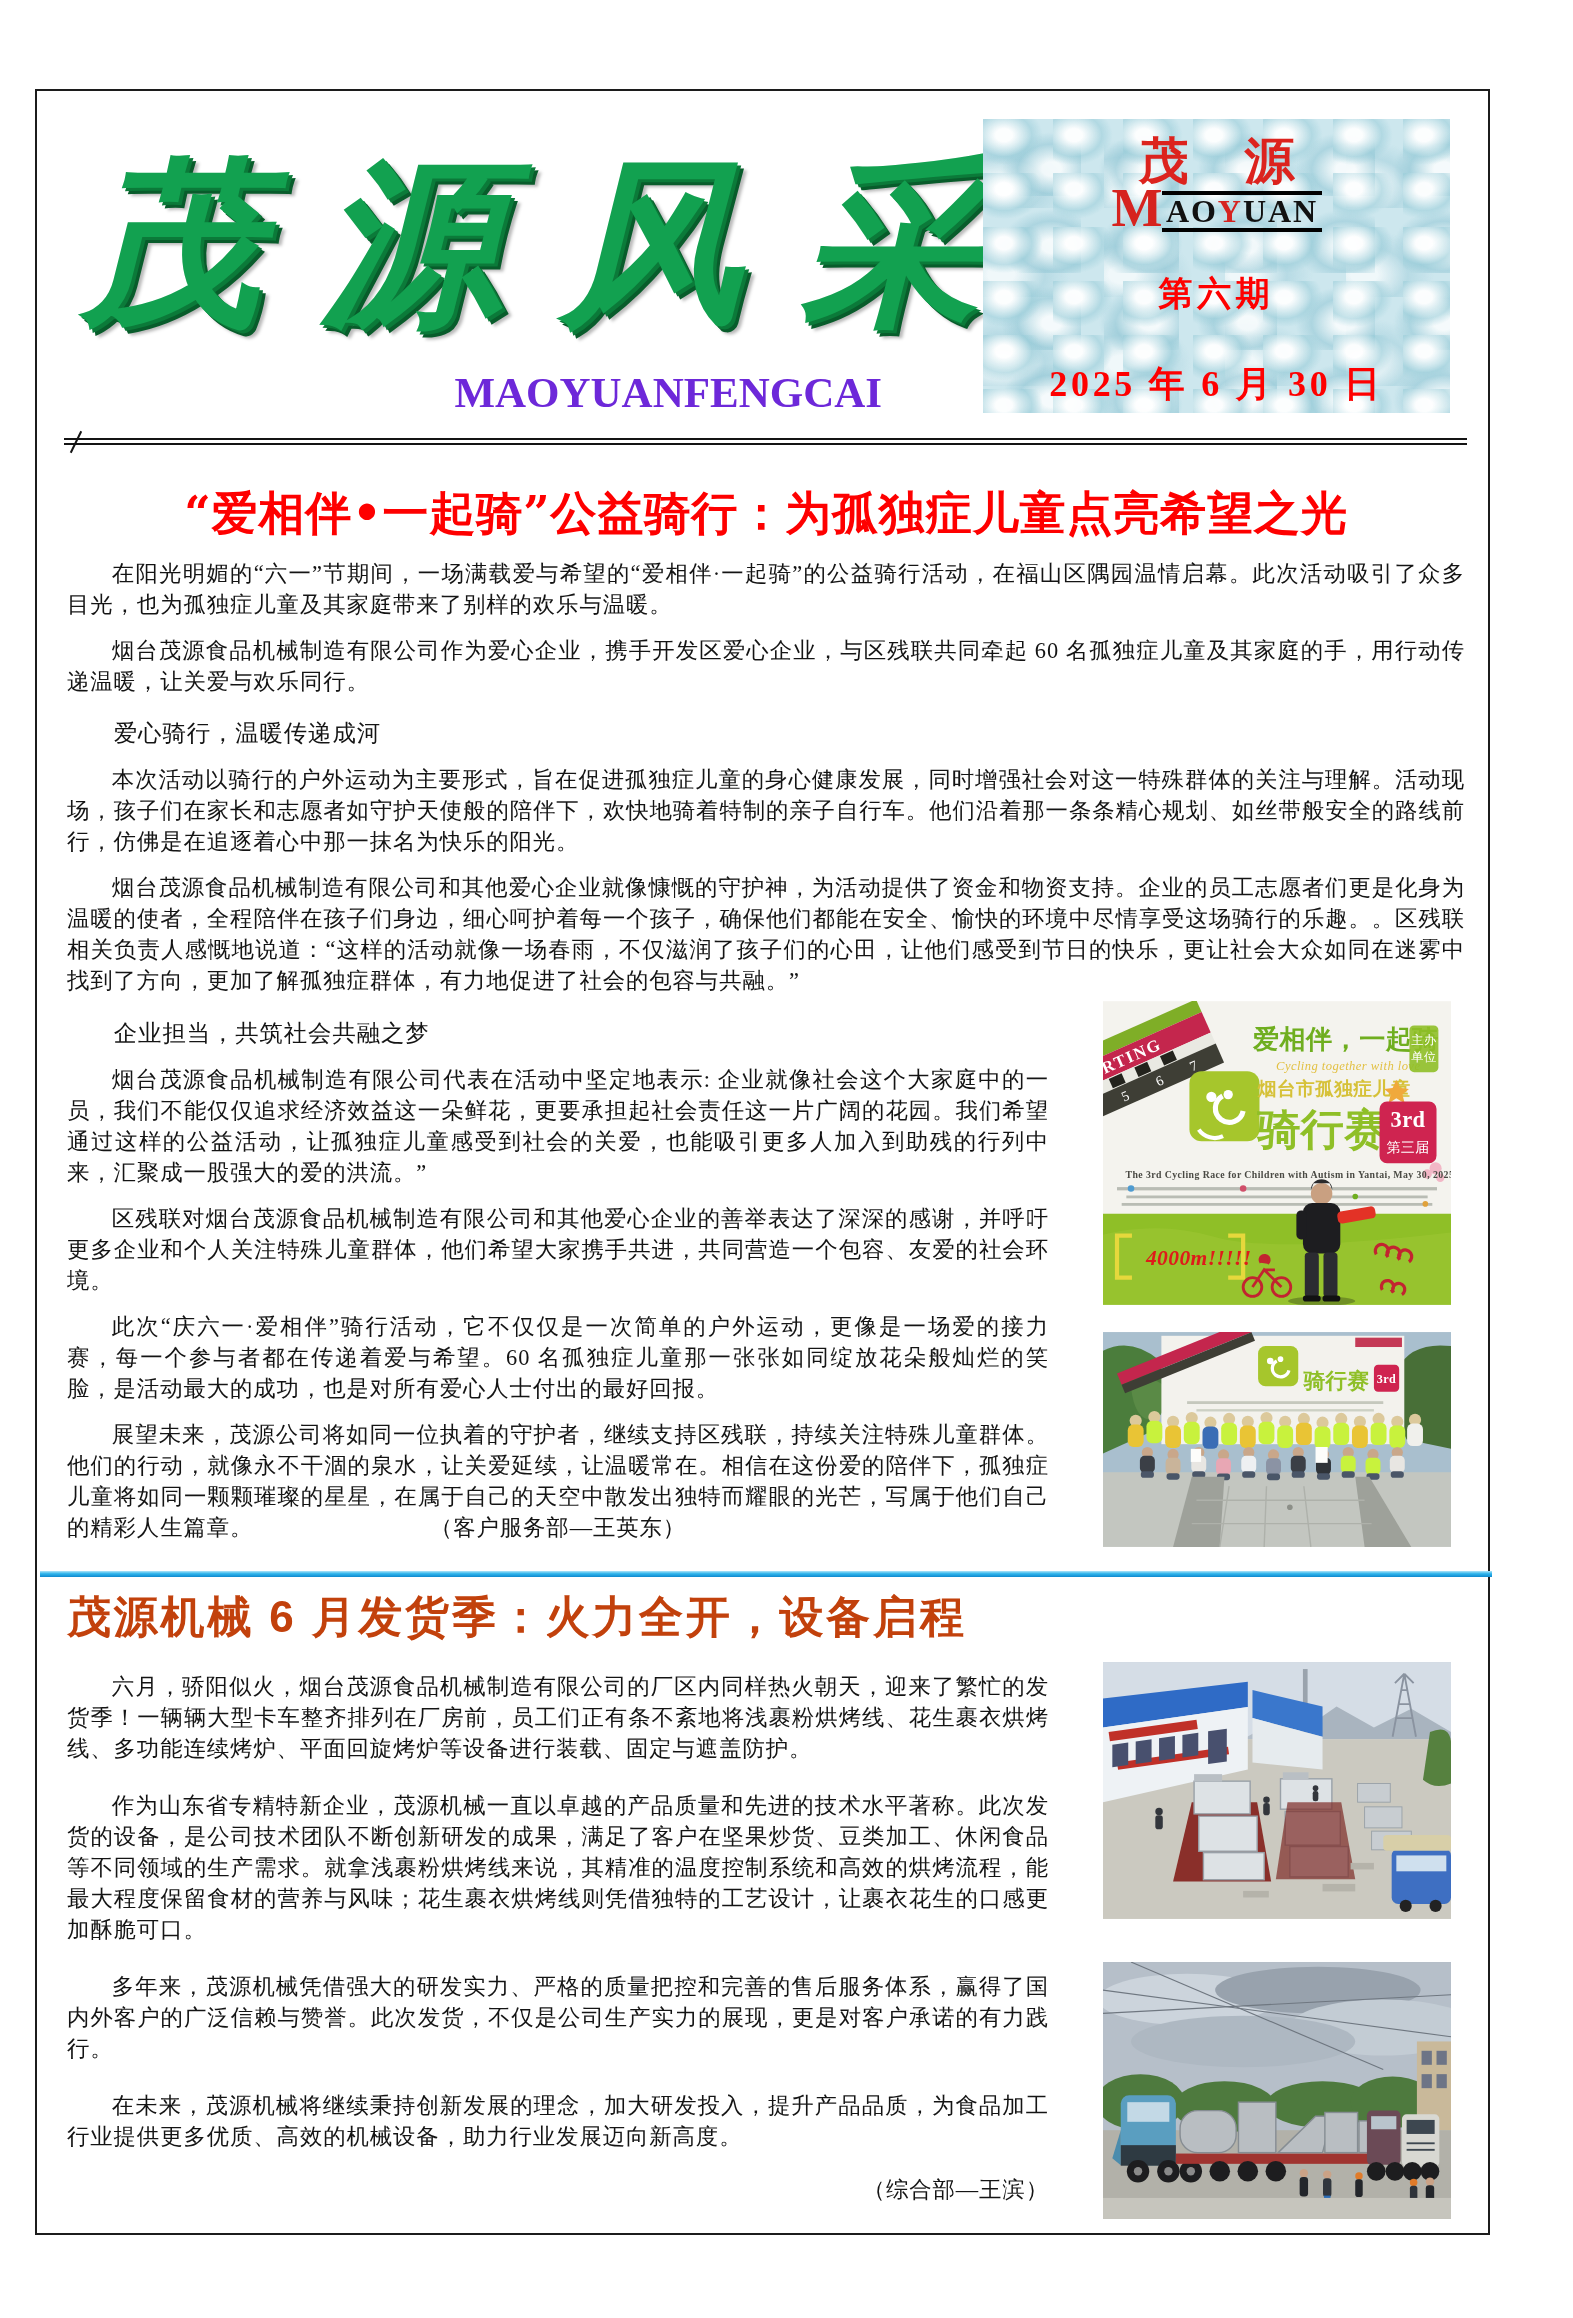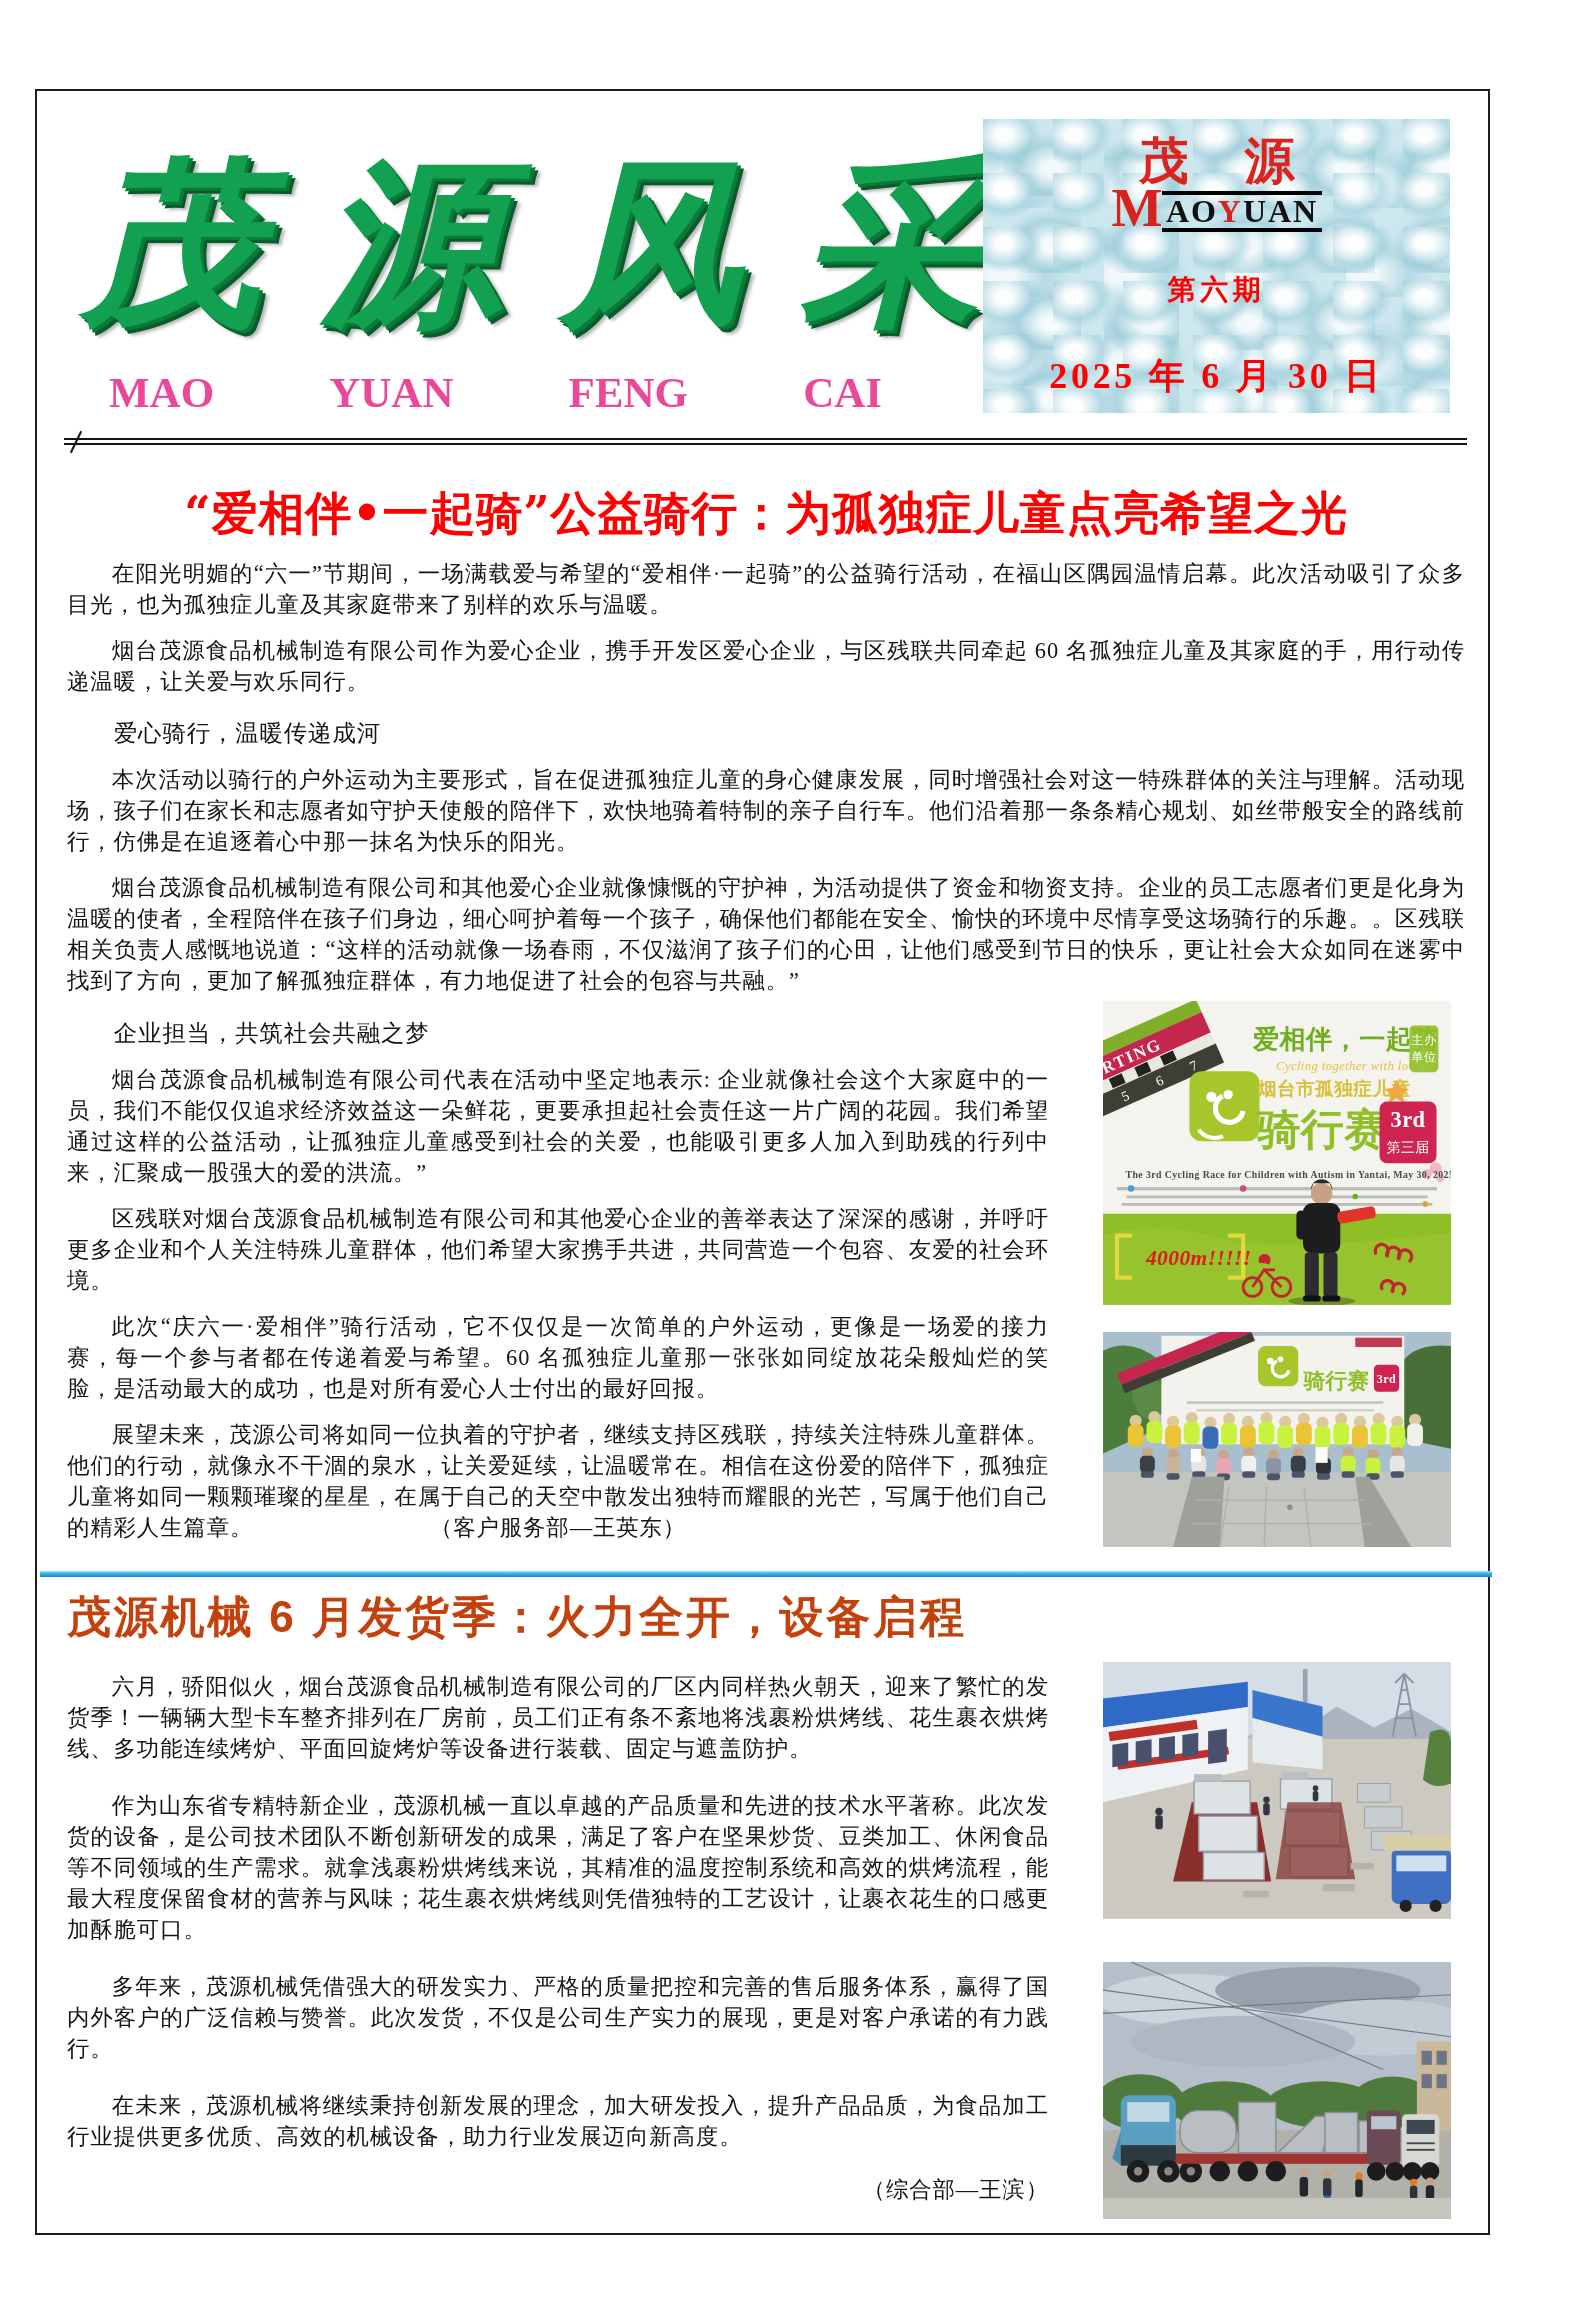--- a/index.html
+++ b/index.html
@@ -7,39 +7,39 @@
        font-family:"Liberation Serif","DejaVu Serif",serif;}
   .page-border{position:absolute;left:35px;top:89px;width:1455px;height:2146px;
        border:2.8px solid #1c1c1c;box-sizing:border-box;background:#fff;}
   
   .brand-title{position:absolute;left:44px;top:21px;width:900px;height:262px;
        display:flex;justify-content:space-between;align-items:center;
        font-size:180px;line-height:1;font-weight:bold;font-style:italic;color:#12a150;
        font-family:"DejaVu Serif","Liberation Serif",serif;
        text-shadow:3.3px 2.8px 0 #0b7a39,6px 5.6px 0 #085c2b,9px 8.4px 3.3px rgba(0,0,0,.28);}
   .brand-pinyin{position:absolute;left:72px;top:277px;width:773px;display:flex;
-       justify-content:space-between;font-size:43px;font-weight:bold;color:#ec4899;
+       justify-content:flex-end;font-size:43px;font-weight:bold;color:#6d28d9;
        font-family:"Liberation Serif",serif;}
   .issue-box{position:absolute;left:946px;top:28px;width:467px;height:294px;
        background-color:#cde7ee;text-align:center;box-sizing:border-box;
        background-image:
         radial-gradient(ellipse at 30% 30%, rgba(255,255,255,.95) 0 12%, rgba(154,205,217,.55) 40%, transparent 56%),
         radial-gradient(ellipse at 70% 65%, rgba(255,255,255,.8) 0 10%, rgba(140,195,210,.5) 35%, transparent 52%),
         radial-gradient(ellipse at 15% 75%, rgba(255,255,255,.7) 0 9%, rgba(150,200,214,.4) 30%, transparent 48%);
        background-size:70px 54px,98px 77px,121px 89px;}
   .logo-cn{margin-top:16px;font-size:50px;font-weight:bold;color:#dc231e;
        display:flex;justify-content:center;gap:56px;line-height:1.05;}
   .logo-en{display:inline-flex;align-items:flex-end;margin-top:-3.7px;}
   .logo-en .m{font-size:54px;line-height:.9;font-weight:bold;color:#d6231f;
        font-family:"Liberation Serif",serif;}
   .logo-strip{border-top:4.7px solid #000;border-bottom:4.7px solid #000;padding:0 3.7px;
        font-size:32px;line-height:1.05;font-weight:bold;color:#111;display:flex;
        font-family:"Liberation Serif",serif;letter-spacing:1.9px;}
   .logo-strip .y{color:#d6231f;}
-  .issue-no{margin-top:39px;font-size:28px;font-weight:bold;color:#fe0000;letter-spacing:4.7px;}
+  .issue-no{margin-top:39px;font-size:34px;font-weight:bold;color:#fe0000;letter-spacing:4.7px;}
   .issue-date{margin-top:43px;font-size:36px;color:#fe0000;letter-spacing:3.7px;font-weight:bold;}
   .header-sep{position:absolute;left:27px;top:347px;width:1403px;height:3.3px;
        border-top:2.3px solid #141414;border-bottom:2.3px solid #141414;}
   .sep-tick{position:absolute;left:11.2px;top:-10.3px;width:1.9px;height:24px;background:#141414;
        transform:rotate(26deg);}
   
   .content{position:absolute;left:30px;top:364px;width:1398px;
        font-size:22.4px;line-height:31px;color:#141414;text-align:justify;letter-spacing:0.9px;}
   .content p{margin:15px 0 0;text-indent:2em;}
   .a1-title{text-align:center;color:#fe0000;font-weight:bold;font-size:46px;line-height:1.28;

